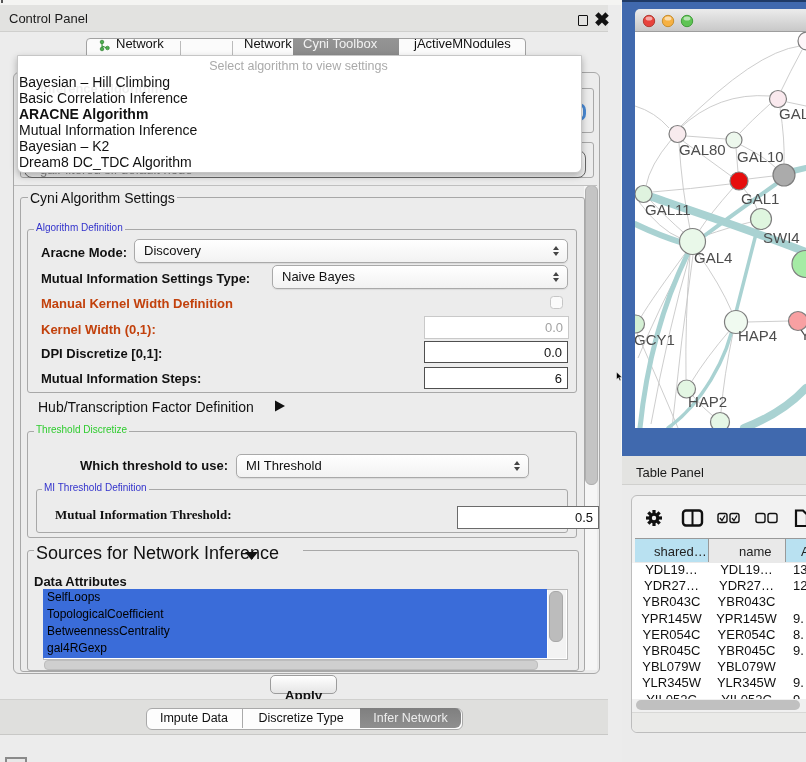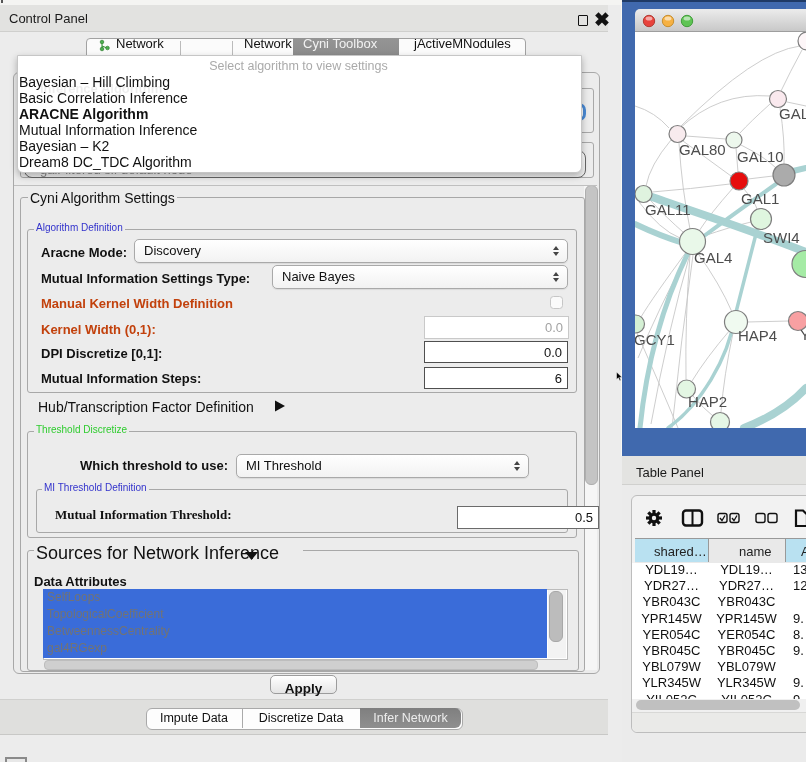--- a/index.html
+++ b/index.html
@@ -130,34 +130,34 @@
 
 <div class="grp" style="left:27px;top:550px;width:550px;height:119px;"></div>
 <div class="grpt" style="left:34px;top:543px;color:#111;font-size:18px;padding-right:24px;">Sources for Network Inference</div>
 <svg class="abs" style="left:245px;top:552px;" width="13" height="8" viewBox="0 0 13 8">
     <path d="M0,0 L13,0 L6.5,8 Z" fill="#111"></path>
   </svg>
 
 <div class="lbl" style="left:34px;top:574px;">Data Attributes</div>
 <div class="abs" style="left:43px;top:589px;width:523px;height:69px;background:#fff;border:1px solid #bbb;"></div>
 <div class="abs" style="left:43px;top:589px;width:504px;height:69px;background:#3a6cd9;"></div>
-<div class="abs" style="left:47px;top:588.5px;font-size:12px;color:#737373;line-height:17.05px;">SelfLoops<br>TopologicalCoefficient<br>BetweennessCentrality<br>gal4RGexp</div>
+<div class="abs" style="left:47px;top:588.5px;font-size:12px;color:#000000;line-height:17.05px;">SelfLoops<br>TopologicalCoefficient<br>BetweennessCentrality<br>gal4RGexp</div>
 <div class="abs" style="left:548px;top:590px;width:18px;height:68px;background:#f3f3f3;"></div>
 <div class="abs" style="left:549px;top:591px;width:12px;height:49px;background:#bcbcbc;border:1px solid #a8a8a8;border-radius:6px;"></div>
 <div class="abs" style="left:44px;top:660px;width:492px;height:8px;background:#cfcfcf;border:1px solid #bdbdbd;border-radius:4px;"></div>
 
 <div class="abs" style="left:270px;top:675px;width:65px;height:17px;background:linear-gradient(#ffffff,#e5e5e5);border:1px solid #9c9c9c;border-radius:5px;text-align:center;line-height:17px;">
-  <span style="font-size:13.5px;font-weight:bold;color:#111;position:relative;top:3px;">Apply</span></div>
+  <span style="font-size:13.5px;font-weight:bold;color:#111;position:relative;top:10px;">Apply</span></div>
 
 <div class="abs" style="left:0px;top:699px;width:608px;height:34px;background:#dfdfdd;border-top:1px solid #d0d0ce;border-bottom:1px solid #c8c8c6;"></div>
 <div class="abs" style="left:146px;top:708px;width:315px;height:20px;background:#fdfdfd;border:1px solid #a9a9a9;border-radius:6px;"></div>
 <div class="abs" style="left:242px;top:708px;width:1px;height:20px;background:#aaa;"></div>
 <div class="abs" style="left:360px;top:708px;width:101px;height:20px;background:linear-gradient(#7f7f7f,#8f8f8f);border-radius:0 6px 6px 0;"></div>
 <div class="abs b" style="left:146px;top:711px;width:96px;text-align:center;font-size:12.5px;color:#111;">Impute Data</div>
-<div class="abs b" style="left:242px;top:711px;width:118px;text-align:center;font-size:12.5px;color:#111;">Discretize Data</div>
+<div class="abs b" style="left:242px;top:711px;width:118px;text-align:center;font-size:12.5px;color:#111;">Discretize Type</div>
 <div class="abs" style="left:360px;top:711px;width:101px;text-align:center;font-size:12.5px;color:#ededed;">Infer Network</div>
 
 <div class="abs" style="left:5px;top:757px;width:18px;height:10px;background:#e8e8e8;border:2px solid #8a8a8a;"></div>
 
 <div class="abs" style="left:17px;top:55px;width:563px;height:116px;background:#fff;border:1px solid #c6c6c6;border-radius:0 0 6px 6px;box-shadow:0 3px 7px rgba(0,0,0,0.28);"></div>
 <div class="abs" style="left:40px;top:80.5px;font-size:13px;font-weight:bold;color:rgba(0,0,0,0.07);">Inference Algorithm</div>
 <div class="abs" style="left:17px;top:58.5px;width:563px;text-align:center;font-size:12.5px;color:#aaa;">Select algorithm to view settings</div>
 <div class="abs" style="left:19px;top:75.3px;font-size:14px;color:#111;line-height:15.85px;">Bayesian – Hill Climbing<br>Basic Correlation Inference<br><b>ARACNE Algorithm</b><br>Mutual Information Inference<br>Bayesian – K2<br>Dream8 DC_TDC Algorithm</div>
 
 <div class="abs" style="left:622px;top:0;width:184px;height:762px;background:#ebebeb;"></div>

